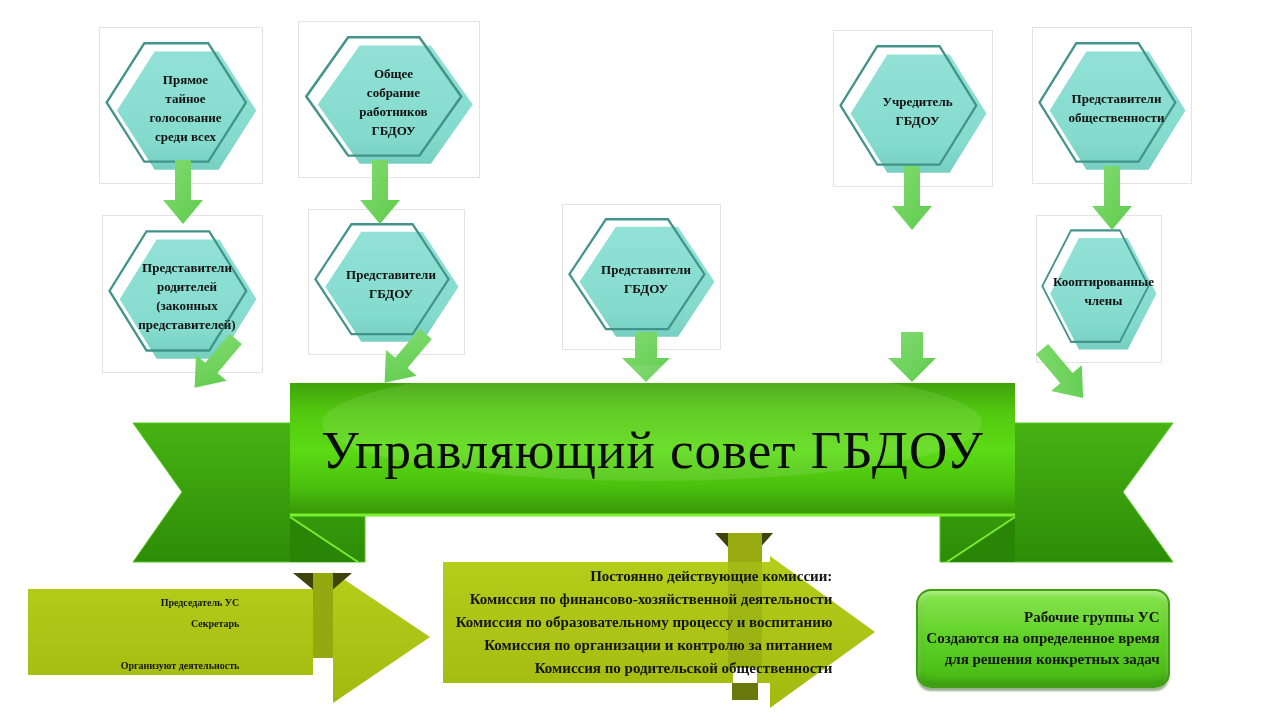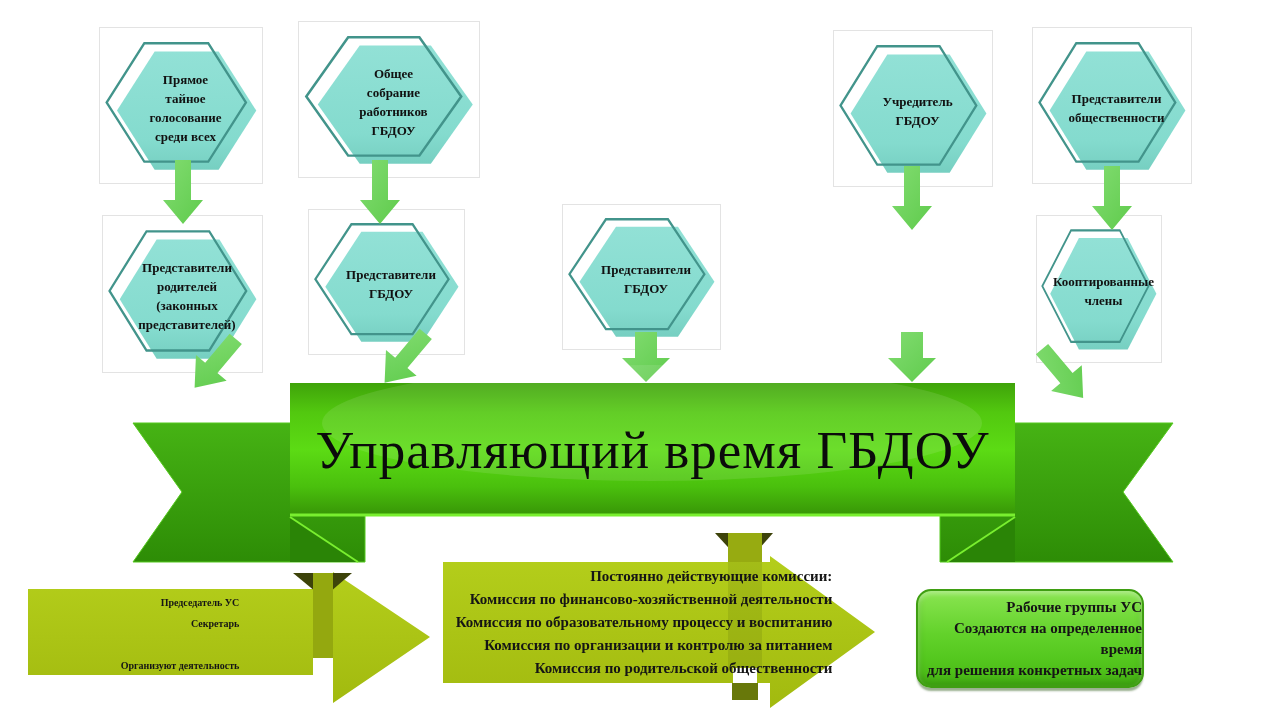--- a/index.html
+++ b/index.html
@@ -14,21 +14,21 @@
   .bannersvg{position:absolute;left:120px;top:375px;width:1065px;height:200px;overflow:visible;}
   .banner-title{position:absolute;left:290px;top:385px;width:725px;height:130px;
                 display:flex;align-items:center;justify-content:center;
                 font-size:53px;color:#0b0b0b;letter-spacing:1px;white-space:nowrap;}
   .olivesvg{position:absolute;overflow:visible;}
   .olivetext{position:absolute;display:flex;align-items:center;justify-content:center;
              flex-direction:column;text-align:right;font-weight:bold;color:#151515;
              white-space:pre-line;}
   #left-arrow-text{left:30px;top:592px;width:300px;height:84px;font-size:10px;line-height:21px;}
   #commissions-text{left:446px;top:564px;width:396px;height:117px;font-size:15px;line-height:23px;}
-  #workgroup-box{position:absolute;left:916px;top:589px;width:228px;height:99px;box-sizing:border-box;
+  #workgroup-box{position:absolute;left:916px;top:589px;width:254px;height:99px;box-sizing:border-box;
                  border:2.5px solid #3f9e12;border-radius:15px;
                  background:linear-gradient(180deg,#8ae551 0%,#63d22b 45%,#55c81f 70%,#46b513 100%);
                  box-shadow:0 4px 2px -1px rgba(30,80,8,0.45), inset 0 3px 5px rgba(255,255,255,0.35), inset 0 -5px 7px rgba(20,70,5,0.25);
                  display:flex;align-items:center;justify-content:center;}
   #workgroup-text{position:static;font-size:15px;line-height:21px;}
 </style>
 </head>
 <body>
 
 <div id="slide">
@@ -177,21 +177,21 @@
     <polygon points="13,48 245,48 245,187 13,187 62,117" fill="url(#tailGrad)" stroke="#55c91e" stroke-width="1"></polygon>
     <polygon points="820,48 1053,48 1003,117 1053,187 820,187" fill="url(#tailGrad)" stroke="#55c91e" stroke-width="1"></polygon>
     <polygon points="170,141 238,187 170,187" fill="#2a8406"></polygon>
     <polygon points="895,141 827,187 895,187" fill="#2a8406"></polygon>
     <line x1="170" y1="142" x2="238" y2="187" stroke="#79ef2f" stroke-width="2"></line>
     <line x1="895" y1="142" x2="827" y2="187" stroke="#79ef2f" stroke-width="2"></line>
     <rect x="170" y="8" width="725" height="133" fill="url(#rectGrad)"></rect>
     <ellipse cx="532" cy="48" rx="330" ry="58" fill="#ffffff" opacity="0.10"></ellipse>
     <line x1="170" y1="140" x2="895" y2="140" stroke="#79ef2f" stroke-width="3"></line>
   </svg>
-  <div class="banner-title">Управляющий время ГБДОУ</div>
+  <div class="banner-title">Управляющий совет ГБДОУ</div>
 
   <svg class="olivesvg" style="left:20px;top:555px" width="420" height="165">
     <defs>
         <linearGradient id="og" x1="0" y1="0" x2="0" y2="1">
       <stop offset="0" stop-color="#b4ce1b"></stop>
           <stop offset="1" stop-color="#a2ba0f"></stop>
         </linearGradient>
       </defs>
     <polygon points="8,34 313,34 313,17 410,82 313,148 313,120 8,120" fill="url(#og)"></polygon>
     <polygon points="273,18 296,18 296,37" fill="#3d430a"></polygon>

